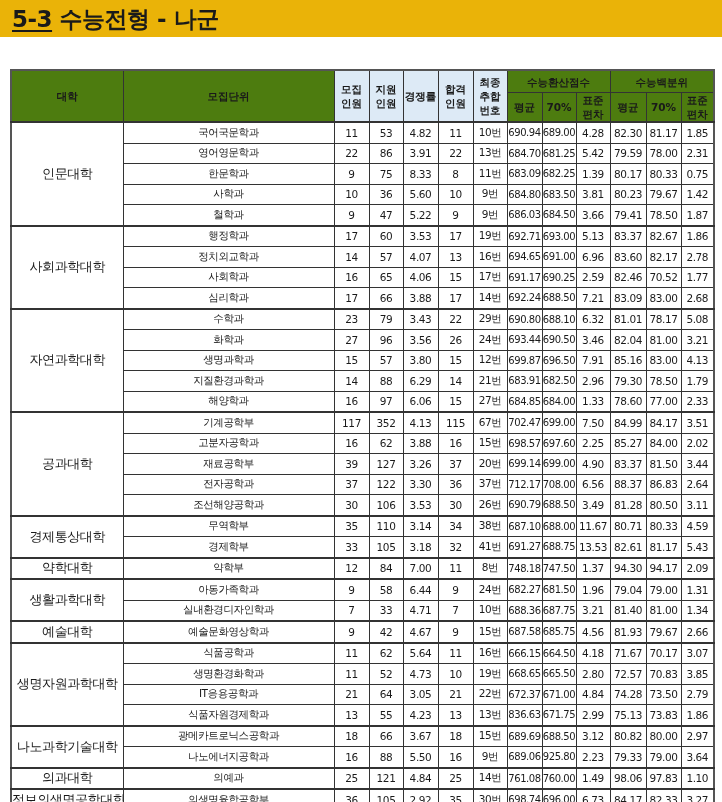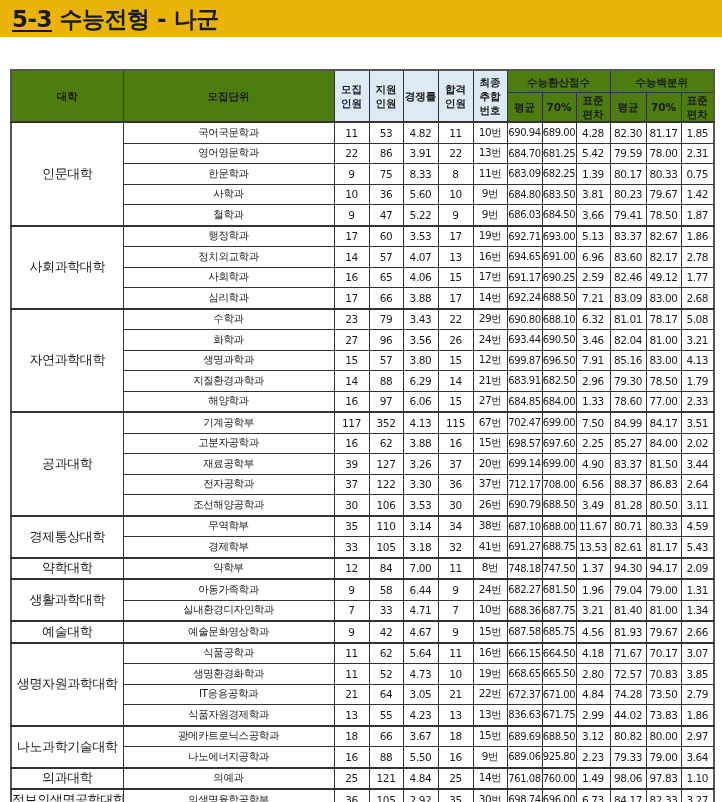--- a/index.html
+++ b/index.html
@@ -178,21 +178,21 @@
         <td>사회학과</td>
         <td>16</td>
         <td>65</td>
         <td>4.06</td>
         <td>15</td>
         <td>17번</td>
         <td class="narrow">691.17</td>
         <td class="narrow">690.25</td>
         <td>2.59</td>
         <td>82.46</td>
-        <td>49.12</td>
+        <td>70.52</td>
         <td>1.77</td>
       </tr>
       <tr>
         <td>심리학과</td>
         <td>17</td>
         <td>66</td>
         <td>3.88</td>
         <td>17</td>
         <td>14번</td>
         <td class="narrow">692.24</td>
@@ -478,21 +478,21 @@
       <tr>
         <td>식품자원경제학과</td>
         <td>13</td>
         <td>55</td>
         <td>4.23</td>
         <td>13</td>
         <td>13번</td>
         <td class="narrow">836.63</td>
         <td class="narrow">671.75</td>
         <td>2.99</td>
-        <td>44.02</td>
+        <td>75.13</td>
         <td>73.83</td>
         <td>1.86</td>
       </tr>
       <tr class="group-start">
         <td class="college" rowspan="2">나노과학기술대학</td>
         <td>광메카트로닉스공학과</td>
         <td>18</td>
         <td>66</td>
         <td>3.67</td>
         <td>18</td>

